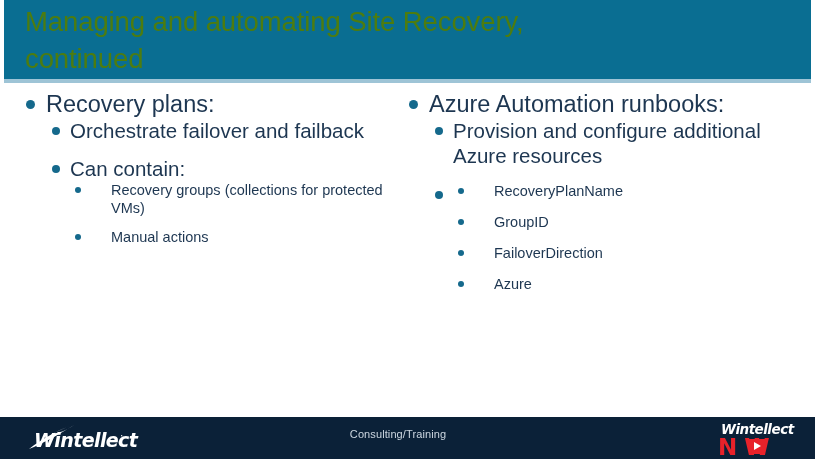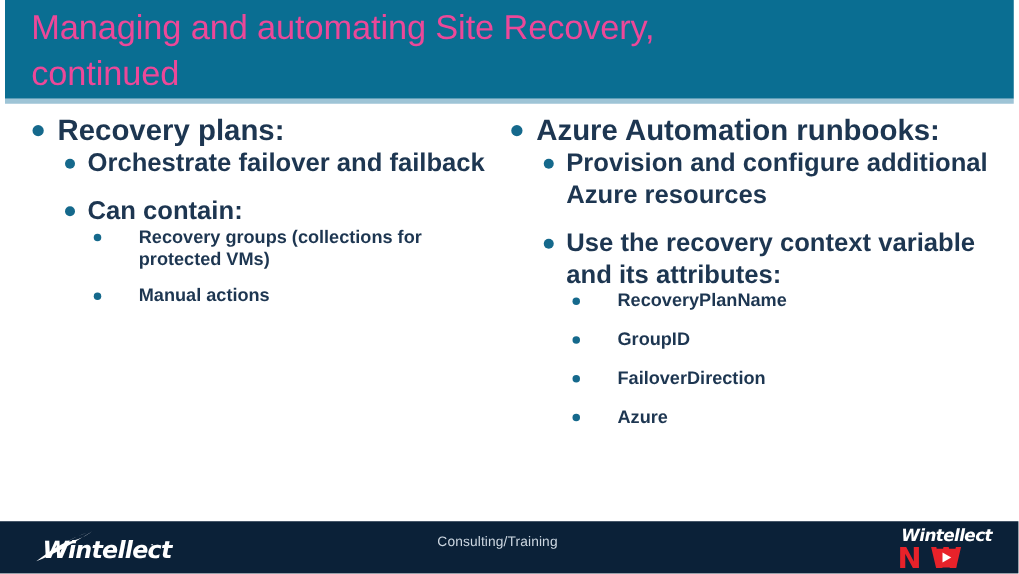--- a/index.html
+++ b/index.html
@@ -34,21 +34,21 @@
     top: 79px;
     width: 807px;
     height: 4px;
     background: #9ec4d6;
   }
   .title-text {
     position: absolute;
     left: 25px;
     top: 3px;
     width: 760px;
-    color: #ec4899;
+    color: #4d7c0f;
     font-size: 27.5px;
     line-height: 37px;
     font-weight: 400;
     letter-spacing: -0.1px;
     white-space: pre-line;
   }
 
   
   .col {
     position: absolute;
@@ -58,21 +58,21 @@
   .col-right { left: 405px; width: 400px; }
 
   ul.lvl {
     list-style: none;
     margin: 0;
     padding: 0;
   }
   li.item {
     position: relative;
     color: #1d3651;
-    font-weight: 700;
+    font-weight: 400;
   }
   li.item > .bullet {
     position: absolute;
     border-radius: 50%;
     background: #15698c;
   }
   li.item > .txt {
     display: block;
   }
 
@@ -247,21 +247,20 @@
         <span class="bullet"></span>
         <span class="txt">Azure Automation runbooks:</span>
 
         <ul class="lvl l2 indent-l2">
           <li class="item">
             <span class="bullet"></span>
             <span class="txt">Provision and configure additional Azure resources</span>
           </li>
           <li class="item">
             <span class="bullet"></span>
-            <span class="txt">Use the recovery context variable and its attributes:</span>
 
             <ul class="lvl l3 indent-l3">
               <li class="item">
                 <span class="bullet"></span>
                 <span class="txt">RecoveryPlanName</span>
               </li>
               <li class="item">
                 <span class="bullet"></span>
                 <span class="txt">GroupID</span>
               </li>

